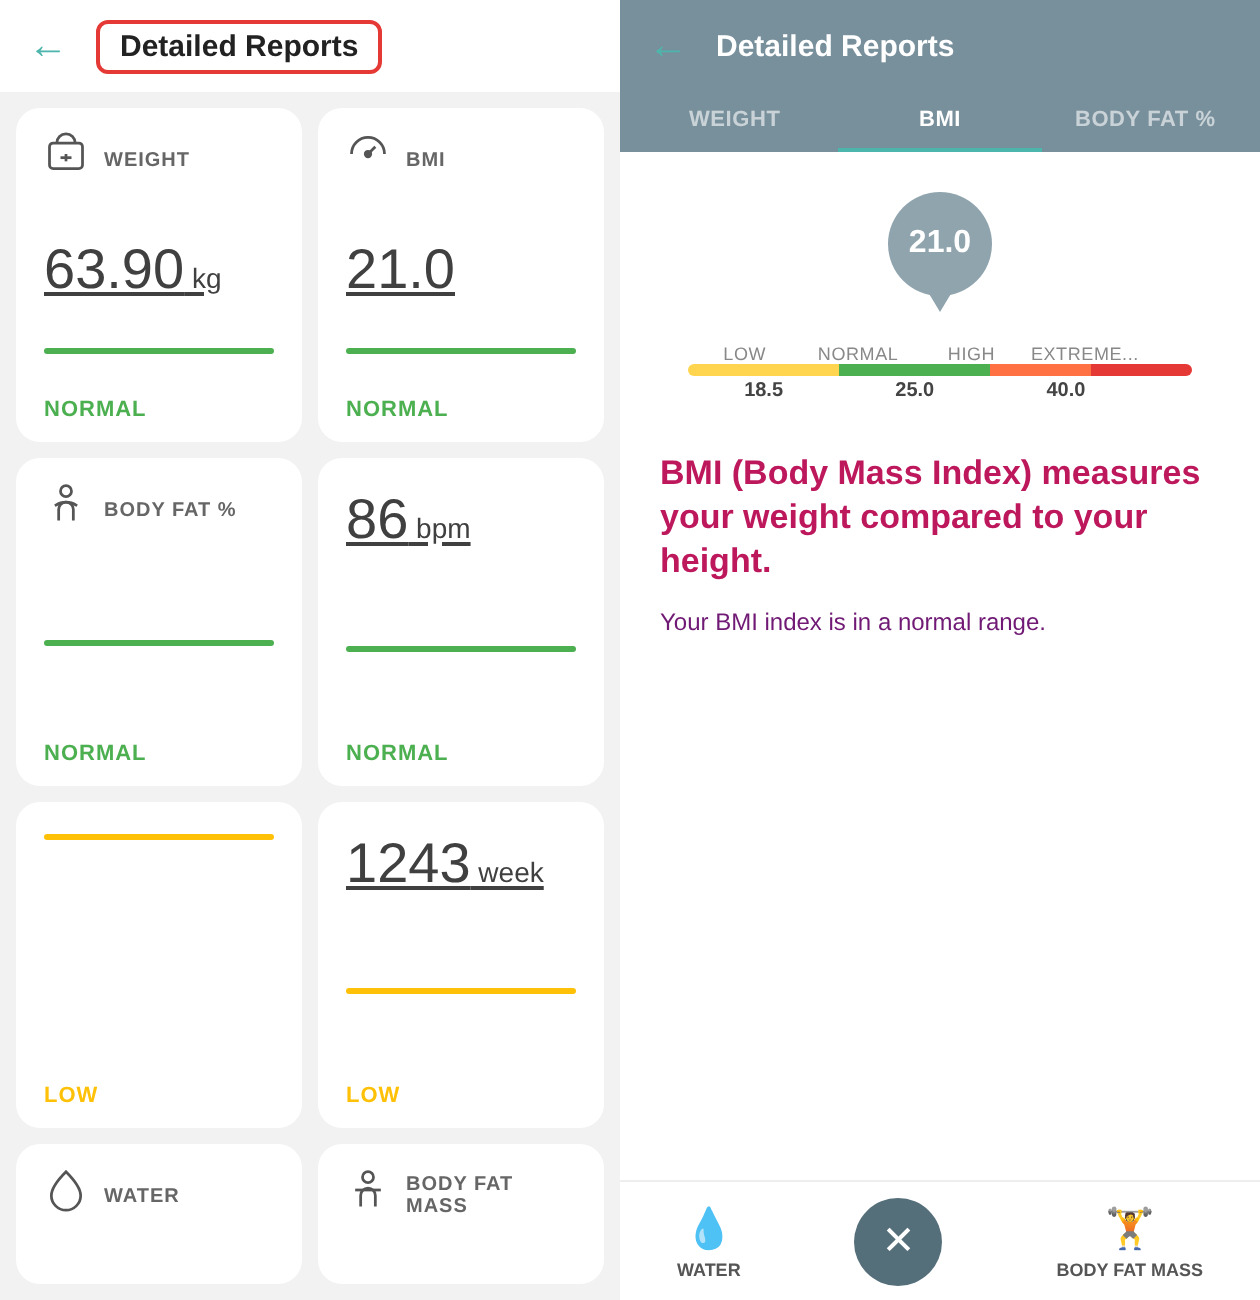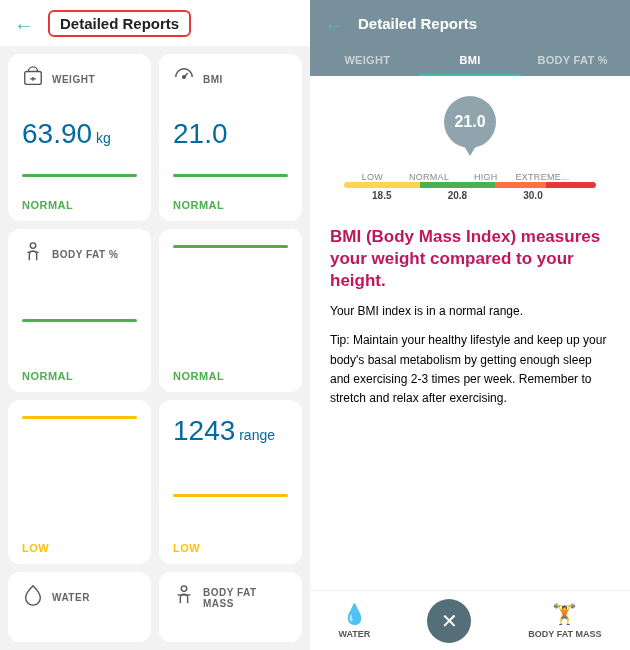--- a/index.html
+++ b/index.html
@@ -71,23 +71,24 @@
     .metric-label {
       font-size: 10px;
       font-weight: 700;
       color: #666;
       letter-spacing: 0.5px;
       text-transform: uppercase;
     }
     .metric-value {
       font-size: 28px;
       font-weight: 300;
-      color: #0369a1;
+      color: #404040;
       line-height: 1.1;
       margin: 4px 0 2px;
+      text-decoration: underline;
     }
     .metric-bar {
       height: 3px;
       border-radius: 2px;
       width: 100%;
       margin: 4px 0 4px;
     }
     .bar-green { background: linear-gradient(to right, #4caf50, #4caf50); }
     .bar-yellow { background: linear-gradient(to right, #ffc107, #ffc107); }
     .metric-status {
@@ -252,21 +253,21 @@
     }
     .bmi-title {
       font-size: 17px;
       font-weight: 700;
       color: #be185d;
       line-height: 1.3;
       margin-bottom: 10px;
     }
     .bmi-body-text {
       font-size: 12px;
-      color: #000000;
+      color: #701a75;
       line-height: 1.6;
       margin-bottom: 10px;
     }
     .bottom-tab-bar {
       position: absolute;
       bottom: 0;
       left: 0;
       right: 0;
       height: 60px;
       background: #fff;
@@ -348,29 +349,30 @@
               <circle cx="12" cy="5" r="3"></circle>
               <path d="M8 21v-6a4 4 0 0 1 8 0v6"></path>
               <path d="M6 13c1.5-1 2.5-2 6-2s4.5 1 6 2"></path>
             </svg></span>
       <span class="metric-label">BODY FAT %</span>
     </div>
     <div class="metric-bar bar-green"></div>
     <div class="metric-status status-green">NORMAL</div>
   </div>
       <div class="metric-card">
+    <div class="metric-value">86<span style="font-size:14px"> bpm</span></div>
     <div class="metric-bar bar-green"></div>
     <div class="metric-status status-green">NORMAL</div>
   </div>
       <div class="metric-card">
     <div class="metric-bar bar-yellow"></div>
     <div class="metric-status status-yellow">LOW</div>
   </div>
       <div class="metric-card">
-    <div class="metric-value">1243<span style="font-size:14px"> range</span></div>
+    <div class="metric-value">1243<span style="font-size:14px"> week</span></div>
     <div class="metric-bar bar-yellow"></div>
     <div class="metric-status status-yellow">LOW</div>
   </div>
     </div>
   <div class="last-row">
 
   <div class="metric-card-partial">
     <div class="metric-header">
       <span class="metric-icon"><svg width="22" height="22" viewBox="0 0 24 24" fill="none" stroke="#555" stroke-width="1.5">
               <path d="M12 2C6 8 4 12 4 15a8 8 0 0 0 16 0c0-3-2-7-8-13z"></path>
@@ -409,30 +411,29 @@
         <div class="gauge-bar-container">
           <div class="gauge-labels-top" id="gauge-labels">
               <span class="gauge-label">LOW</span>
               <span class="gauge-label">NORMAL</span>
               <span class="gauge-label">HIGH</span>
               <span class="gauge-label">EXTREME...</span>
             </div>
           <div class="gauge-bar"></div>
           <div class="gauge-values" id="gauge-values">
               <span class="gauge-val">18.5</span>
-              <span class="gauge-val">20.8</span>
-              <span class="gauge-val">30.0</span>
+              <span class="gauge-val">25.0</span>
+              <span class="gauge-val">40.0</span>
             </div>
         </div>
       </div>
     </div>
     <div class="bmi-description">
       <div class="bmi-title">BMI (Body Mass Index) measures your weight compared to your height.</div>
       <div class="bmi-body-text">Your BMI index is in a normal range.</div>
-      <div class="bmi-body-text">Tip: Maintain your healthy lifestyle and keep up your body's basal metabolism by getting enough sleep and exercising 2-3 times per week. Remember to stretch and relax after exercising.</div>
     </div>
   </div>
   <div class="bottom-tab-bar">
     <div class="bottom-tab-item">
       <span class="bottom-tab-icon">💧</span>
       <span class="bottom-tab-label">WATER</span>
     </div>
     <div class="close-btn">
       <span>✕</span>
     </div>

